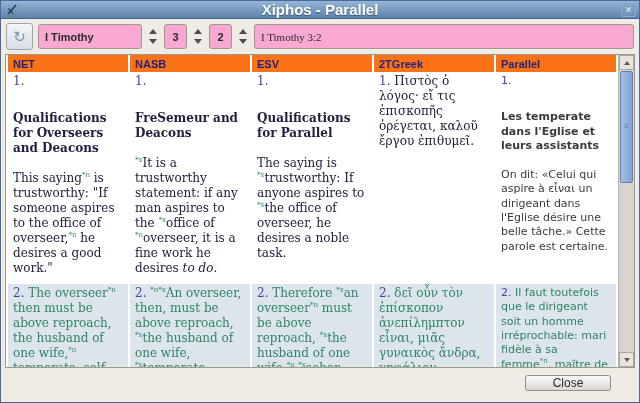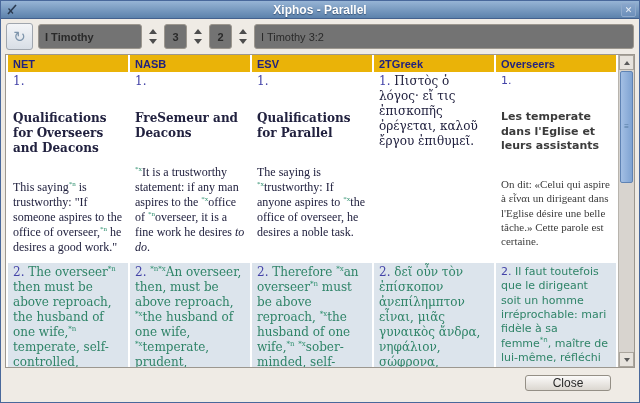--- a/index.html
+++ b/index.html
@@ -4,58 +4,58 @@
 <style>
   * { margin:0; padding:0; box-sizing:border-box; }
   html,body { width:640px; height:403px; font-family:"Liberation Sans",sans-serif; }
   .window { width:640px; height:403px; border:1px solid #49689b; background:#efebe5;
             display:flex; flex-direction:column; overflow:hidden; }
 
   
   .titlebar { height:18px; flex:0 0 18px; background:linear-gradient(#97b4d5,#5c82ac);
               display:flex; align-items:center; padding:0 3px; border-bottom:1px solid #44618d; }
   .win-icon { width:13px; height:13px; margin-left:2px; }
-  .title { flex:1; text-align:center; color:#fff; font-size:12px; font-weight:bold;
+  .title { flex:1; text-align:center; color:#fff; font-size:15px; font-weight:bold;
            text-shadow:0 1px 1px rgba(20,40,70,.55); }
   .close-x { width:15px; height:14px; background:linear-gradient(#8aa7cc,#6c8fba);
              border:1px solid #8fa9cc; border-radius:2px; color:#e8eef6; font-size:9px;
              line-height:12px; text-align:center; cursor:default; }
 
   
   .toolbar { height:35px; flex:0 0 35px; display:flex; align-items:center; gap:5px; padding:0 5px; }
   .tb-btn { width:27px; height:27px; border:1px solid #a0a6ae; border-radius:3px;
             background:linear-gradient(#f3f5f8,#d8dee6); color:#7e95ac; font-size:15px;
             line-height:24px; text-align:center; }
-  .entry { border:1px solid #9c978f; border-radius:3px; background:#737373; height:25px;
+  .entry { border:1px solid #9c978f; border-radius:3px; background:#f9a8d4; height:25px;
            font:bold 11px "Liberation Sans",sans-serif; color:#2a2a2a; padding:0 6px; }
-  .entry.ref { font-weight:normal; flex:1; }
+  .entry.ref { font-weight:normal; flex:1;font-family:Liberation Serif, serif; }
   .entry.book { width:104px; }
   .entry.num { width:23px; text-align:center; padding:0 2px; }
   .spin { display:flex; flex-direction:column; justify-content:center; gap:5px; padding:0 2px; }
   .arr-up { width:0; height:0; border-left:4px solid transparent; border-right:4px solid transparent;
             border-bottom:5px solid #4d4d4d; }
   .arr-dn { width:0; height:0; border-left:4px solid transparent; border-right:4px solid transparent;
             border-top:5px solid #4d4d4d; }
 
   
   .content { position:relative; flex:1; margin:0 4px; border:1px solid #9c978f;
              background:#fff; overflow:hidden; }
   .tablewrap { position:absolute; left:0; top:0; right:16px; bottom:0; overflow:hidden; }
   table { width:100%; border-collapse:separate; border-spacing:2px 0; table-layout:fixed; }
-  th { background:#eab308; color:#22227e; font:bold 11px "Liberation Sans",sans-serif;
+  th { background:#f97316; color:#22227e; font:bold 11px "Liberation Sans",sans-serif;
        text-align:left; padding:3px 5px 2px; }
   td { vertical-align:top; padding:2px 5px 8px; }
   td.serif { font:12px/1.25 "DejaVu Serif","Liberation Serif",serif; color:#21213f; }
   td.sans  { font:11px/1.3 "DejaVu Sans","Liberation Sans",sans-serif; color:#3b3b3b; }
   tr.v1 td { height:110px; }
   tr.v2 td { height:96px; background:#dce4ec; }
   tr.v2 td.serif, tr.v2 td.sans { color:#2f8468; }
   .vnum { color:#4343a8; }
   .vhead { font-weight:bold;margin-top:22px; }
-  .vbody.spaced { margin-top:24px;font-family:Liberation Serif, serif; }
+  .vbody.spaced { margin-top:15px; }
   sup.fn, sup.fx { color:#2e8f6e; font-size:7px; vertical-align:super; cursor:pointer; }
 
   
   .sbar { position:absolute; top:0; right:0; bottom:0; width:16px; background:#d8d4cf;
           border-left:1px solid #b8b4ad; }
   .sbtn { position:absolute; left:0; width:15px; height:15px; background:#e7e3dd;
           border:1px solid #aaa59d; display:flex; align-items:center; justify-content:center; }
   .sbtn.up { top:0; } .sbtn.dn { bottom:0; }
   .s-up { width:0;height:0;border-left:3px solid transparent;border-right:3px solid transparent;border-bottom:4px solid #5a5a5a; }
   .s-dn { width:0;height:0;border-left:3px solid transparent;border-right:3px solid transparent;border-top:4px solid #5a5a5a; }
@@ -107,21 +107,21 @@
 
   <div class="content">
     <div class="tablewrap">
       <table>
         <thead>
             <tr id="hdr-row">
               <th>NET</th>
               <th>NASB</th>
               <th>ESV</th>
               <th>2TGreek</th>
-              <th>Overseers</th>
+              <th>Parallel</th>
             </tr>
           </thead>
         <tbody id="body-rows">
             <tr class="v1">
               <td class="serif">
                 <div class="vnum">1.</div>
                 <div class="vhead">Qualifications for Overseers and Deacons</div>
                 <p class="vbody spaced">This saying<sup class="fn">*n</sup> is trustworthy: "If someone aspires to the office of overseer,<sup class="fn">*n</sup> he desires a good work."</p>
               </td>
               <td class="serif">

